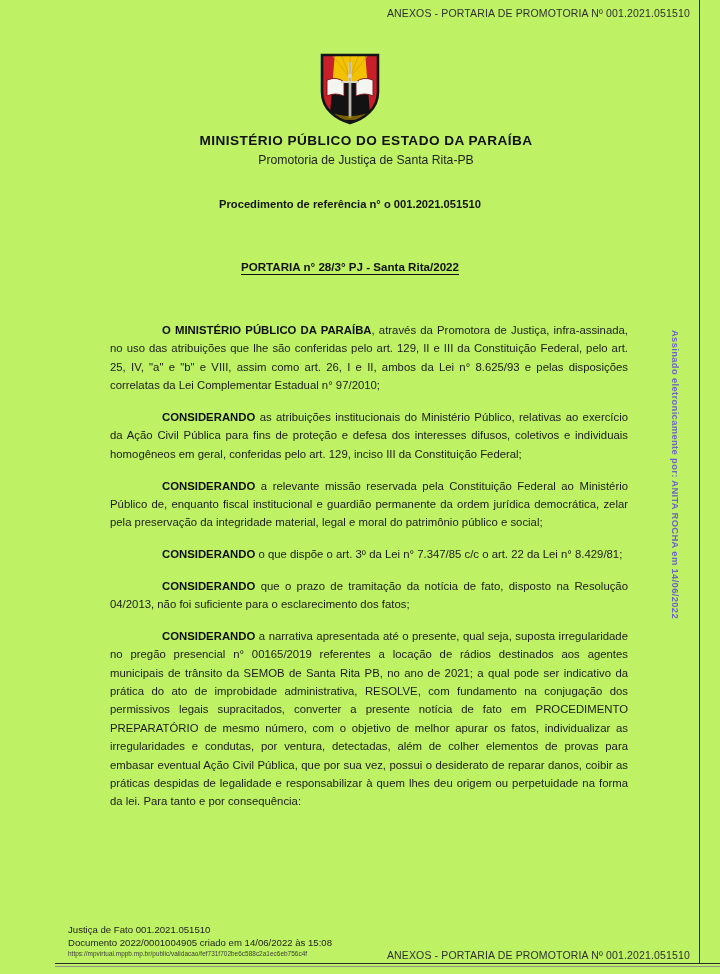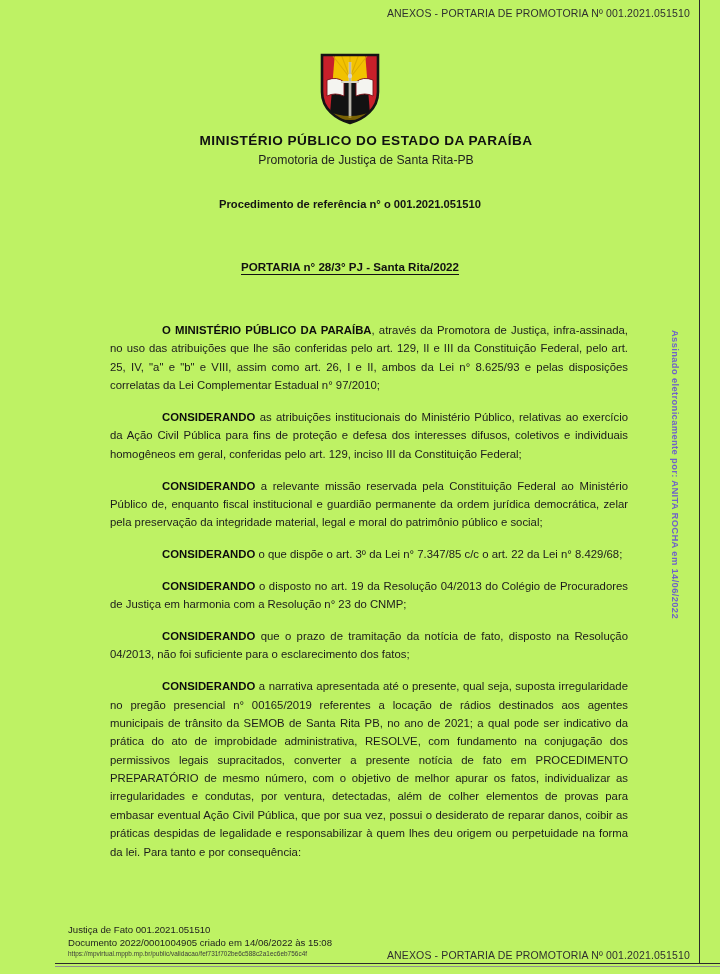--- a/index.html
+++ b/index.html
@@ -260,24 +260,21 @@
     <p class="para">
       <b>O MINISTÉRIO PÚBLICO DA PARAÍBA</b><span>, através da Promotora de Justiça, infra-assinada, no uso das atribuições que lhe são conferidas pelo art. 129, II e III da Constituição Federal, pelo art. 25, IV, "a" e "b" e VIII, assim como art. 26, I e II, ambos da Lei n° 8.625/93 e pelas disposições correlatas da Lei Complementar Estadual n° 97/2010;</span>
     </p>
     <p class="para">
       <b>CONSIDERANDO</b><span> as atribuições institucionais do Ministério Público, relativas ao exercício da Ação Civil Pública para fins de proteção e defesa dos interesses difusos, coletivos e individuais homogêneos em geral, conferidas pelo art. 129, inciso III da Constituição Federal;</span>
     </p>
     <p class="para">
       <b>CONSIDERANDO</b><span> a relevante missão reservada pela Constituição Federal ao Ministério Público de, enquanto fiscal institucional e guardião permanente da ordem jurídica democrática, zelar pela preservação da integridade material, legal e moral do patrimônio público e social;</span>
     </p>
     <p class="para tight">
-      <b>CONSIDERANDO</b><span> o que dispõe o art. 3º da Lei n° 7.347/85 c/c o art. 22 da Lei n° 8.429/68;</span>
-    </p>
-    <p class="para">
-      <b>CONSIDERANDO</b><span> o disposto no art. 19 da Resolução 04/2013 do Colégio de Procuradores de Justiça em harmonia com a Resolução n° 23 do CNMP;</span>
+      <b>CONSIDERANDO</b><span> o que dispõe o art. 3º da Lei n° 7.347/85 c/c o art. 22 da Lei n° 8.429/81;</span>
     </p>
     <p class="para">
       <b>CONSIDERANDO</b><span> que o prazo de tramitação da notícia de fato, disposto na Resolução 04/2013, não foi suficiente para o esclarecimento dos fatos;</span>
     </p>
     <p class="para">
       <b>CONSIDERANDO</b><span> a narrativa apresentada até o presente, qual seja, suposta irregularidade no pregão presencial n° 00165/2019 referentes a locação de rádios destinados aos agentes municipais de trânsito da SEMOB de Santa Rita PB, no ano de 2021; a qual pode ser indicativo da prática do ato de improbidade administrativa, RESOLVE, com fundamento na conjugação dos permissivos legais supracitados, converter a presente notícia de fato em PROCEDIMENTO PREPARATÓRIO de mesmo número, com o objetivo de melhor apurar os fatos, individualizar as irregularidades e condutas, por ventura, detectadas, além de colher elementos de provas para embasar eventual Ação Civil Pública, que por sua vez, possui o desiderato de reparar danos, coibir as práticas despidas de legalidade e responsabilizar à quem lhes deu origem ou perpetuidade na forma da lei. Para tanto e por consequência:</span>
     </p>
   </div>
 
   <div class="vsign">Assinado eletronicamente por: ANITA ROCHA em 14/06/2022</div>

